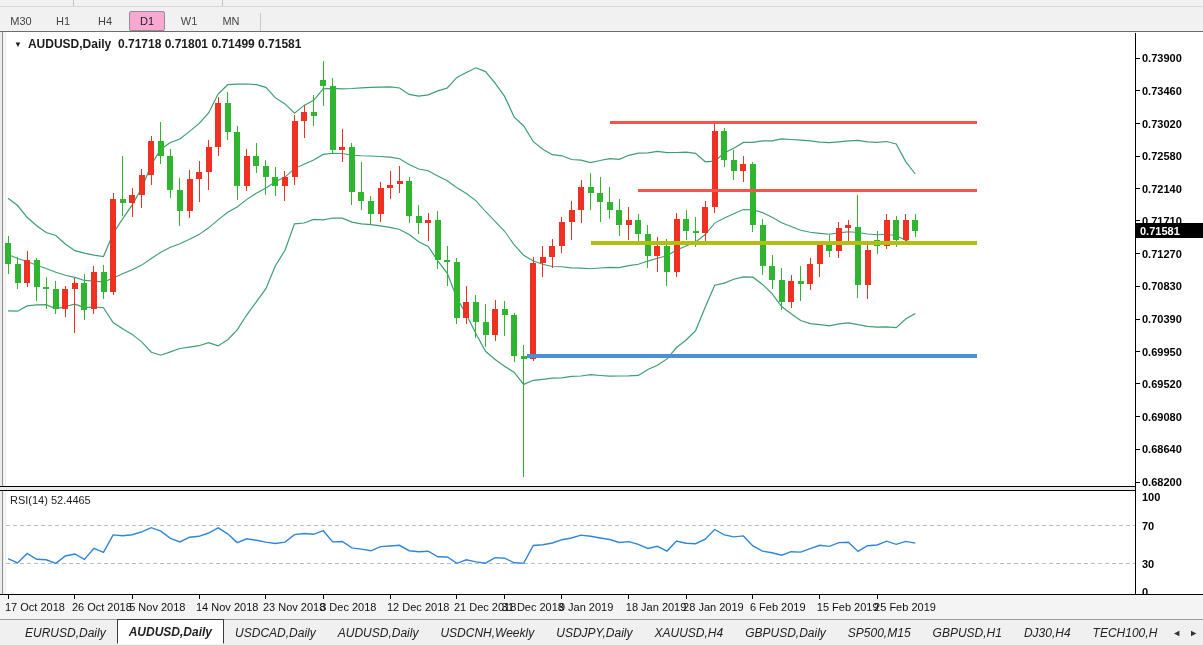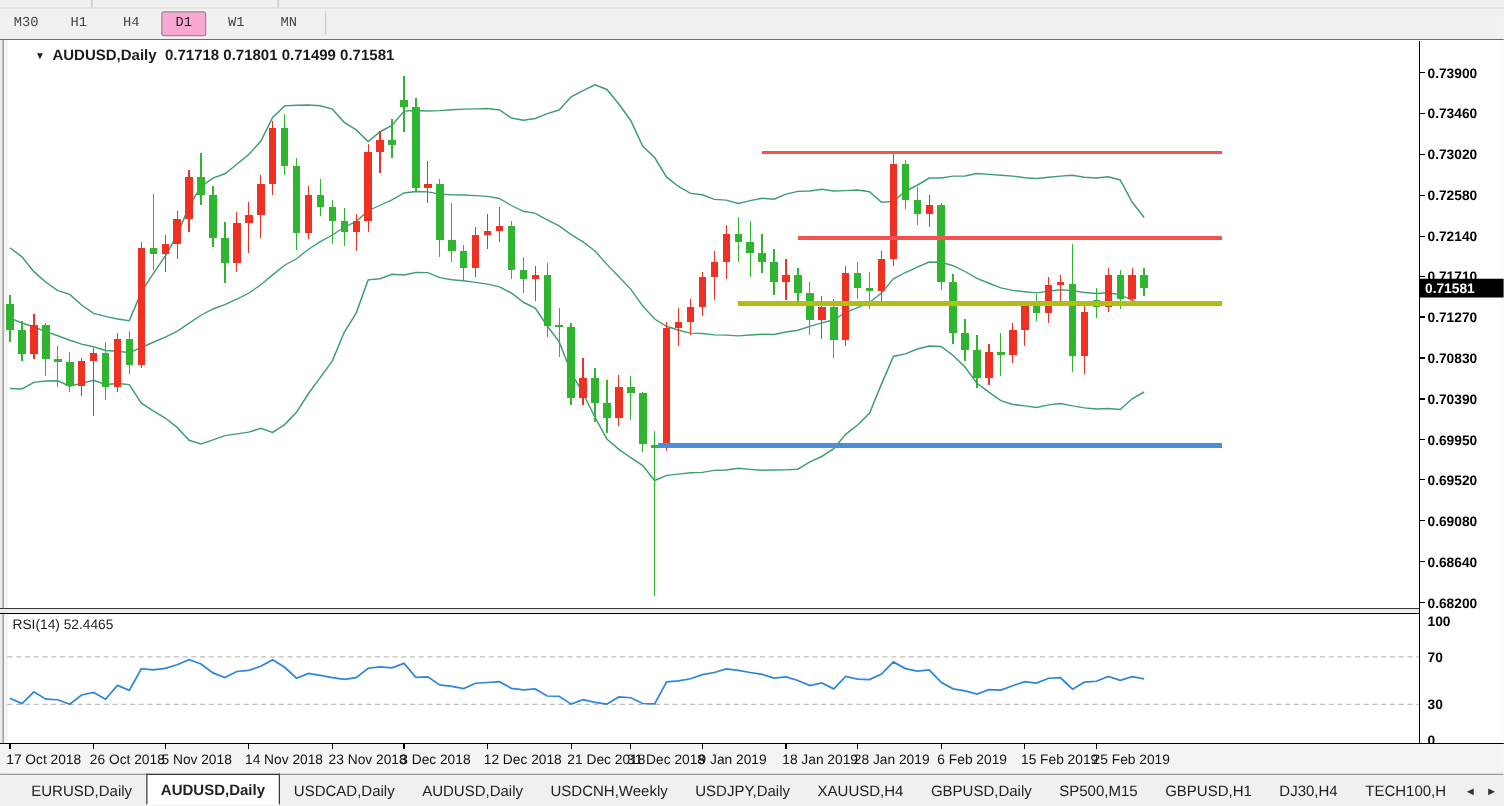--- a/index.html
+++ b/index.html
@@ -2,36 +2,36 @@
 <html><head>
 <meta charset="utf-8">
 <style>
   html,body{margin:0;padding:0;}
   body{width:1203px;height:645px;position:relative;overflow:hidden;
        font-family:"Liberation Sans",sans-serif;background:#f0f0f0;}
   #topstrip{position:absolute;left:0;top:0;width:1203px;height:6px;background:#f1f1f1;
             border-bottom:1px solid #d8d8d8;z-index:5;}
   .strip-notch{position:absolute;top:0;width:1px;height:6px;background:#c4c4c4;}
   #toolbar{position:absolute;left:0;top:7px;width:1203px;height:24px;background:#f1f1f1;
-           display:flex;align-items:center;z-index:5;font-family:Liberation Mono, monospace;}
+           display:flex;align-items:flex-end;z-index:5;}
   .tf{min-width:24px;padding:3px 5px;margin:0 3px;font-size:11px;color:#444;text-align:center;
       border:1px solid transparent;border-radius:2px;}
   .tf.active{background:#f9a8d4;border:1px solid #8f8f8f;color:#222;}
   .tb-sep{width:1px;height:18px;background:#c9c9c9;margin:0 8px;}
-  #chart-title{position:absolute;left:28px;top:37px;z-index:4;font-size:12px;font-weight:bold;
+  #chart-title{position:absolute;left:14px;top:37px;z-index:4;font-size:12px;font-weight:bold;
                color:#1c1c1c;white-space:pre;}
   #chart-title .dd{font-size:8px;vertical-align:1px;margin-right:6px;}
   #rsi-label{position:absolute;left:10px;top:494px;z-index:4;font-size:11px;color:#1c1c1c;text-align:right;}
   svg text.axis{font-family:"Liberation Sans",sans-serif;font-size:11px;font-weight:bold;fill:#000;}
   svg text.dates{font-family:"Liberation Sans",sans-serif;font-size:11px;fill:#111;}
   svg text.tag{font-family:"Liberation Sans",sans-serif;font-size:11px;font-weight:bold;fill:#fff;}
   #tab-bar{position:absolute;left:0;top:619px;width:1203px;height:26px;background:#f0f0f0;
            border-top:1px solid #9c9c9c;display:flex;align-items:stretch;z-index:5;
            padding-left:14px;box-sizing:border-box;}
-  .tab{padding:0 11px;font-size:12px;color:#222;display:flex;align-items:center;white-space:nowrap;}
+  .tab{padding:0 11px;font-size:12px;color:#222;display:flex;align-items:center;white-space:nowrap;font-style:italic;}
   .tab.active{background:#fff;border:1px solid #3c3c3c;border-bottom:1px solid #fff;
               font-weight:bold;position:relative;top:-1px;}
   .tab-div{width:1px;background:#b3b3b3;height:13px;align-self:center;}
   #tab-arrows{margin-left:auto;display:flex;align-items:center;padding-right:4px;}
   .tab-arrow{font-size:9px;color:#333;padding:2px 4px;}
 </style>
 </head>
 <body>
 
 <div id="topstrip">

